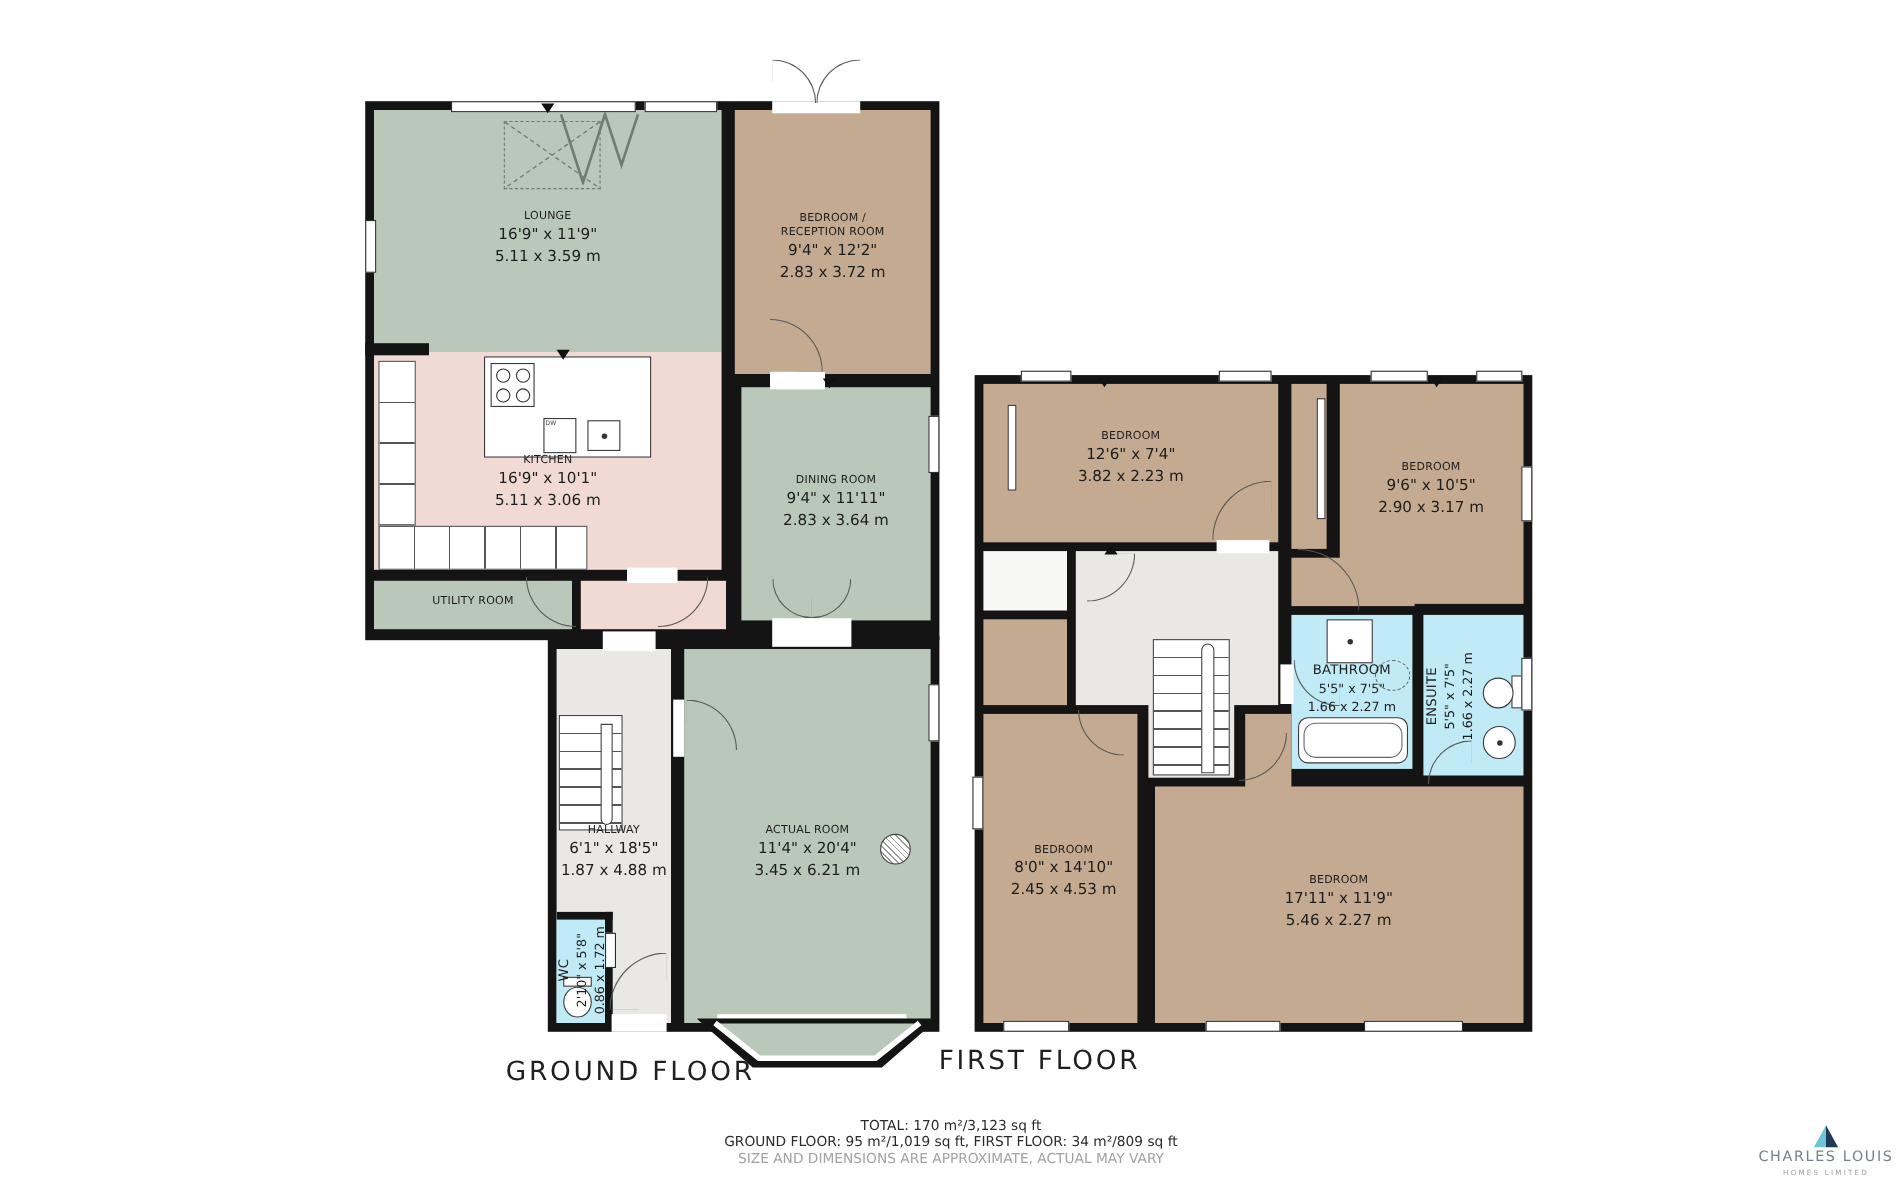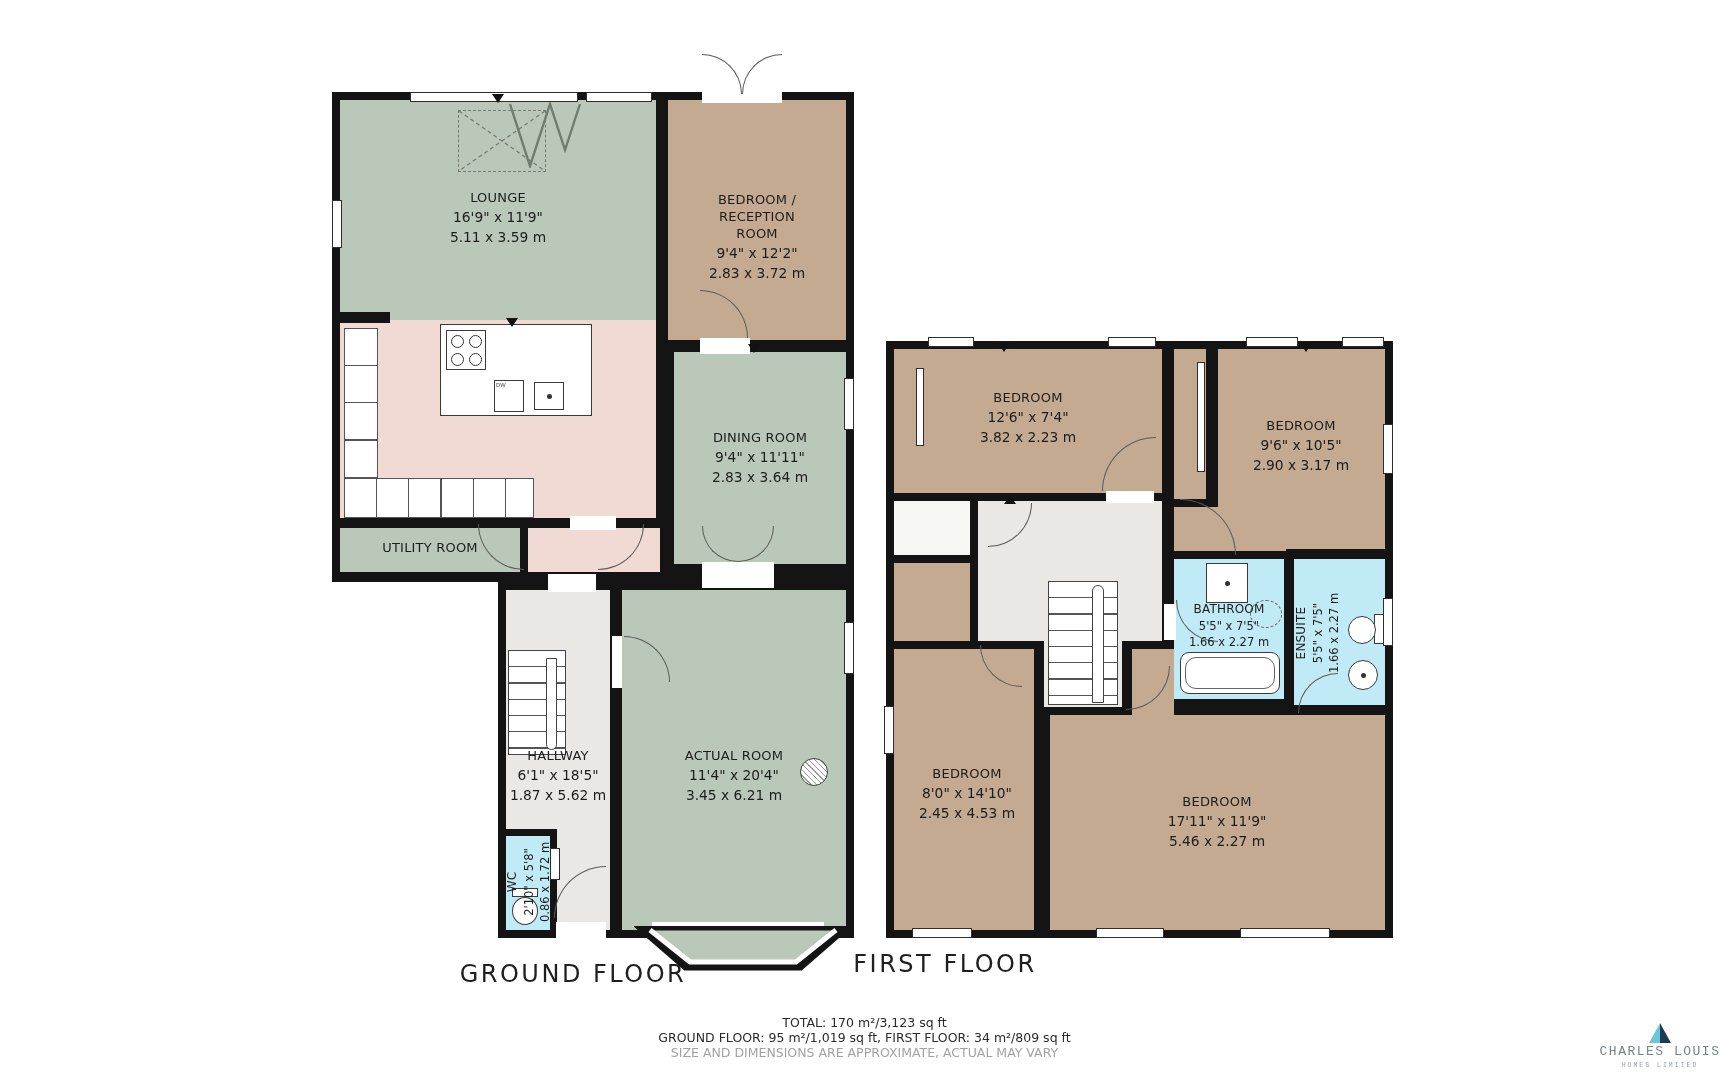--- a/index.html
+++ b/index.html
@@ -8,21 +8,21 @@
   .wall{position:absolute;background:#141414;z-index:0;}
   .wall2{position:absolute;background:#141414;z-index:2;}
   .room{position:absolute;z-index:1;}
   .g-green{background:#b9c8b8;}
   .g-pink{background:#f0dad3;}
   .g-brown{background:#c3aa91;}
   .g-blue{background:#bfeaf6;}
   .g-gray{background:#eae8e4;}
   .g-white{background:#f7f7f5;}
   .label{position:absolute;text-align:center;color:#1d1d1d;z-index:7;}
-  .rname{font-size:13px;letter-spacing:.2px;line-height:1.3;}
+  .rname{font-size:10px;letter-spacing:.2px;line-height:1.3;}
   .rdim{font-size:13.8px;margin-top:2px;line-height:1.3;}
   .small .rname{font-size:12px;}
   .small .rdim{font-size:11.5px;margin-top:1px;}
   .rot{transform:rotate(-90deg);}
   .win{position:absolute;background:#fff;border:1.3px solid #2e2e2e;box-sizing:border-box;z-index:6;}
   .gapw{position:absolute;background:#fff;z-index:4;}
   .arc{position:absolute;z-index:5;box-sizing:border-box;}
   .arc-tl{border-top:1.8px solid #5a5a5a;border-left:1.8px solid #5a5a5a;border-top-left-radius:100%;}
   .arc-tr{border-top:1.8px solid #5a5a5a;border-right:1.8px solid #5a5a5a;border-top-right-radius:100%;}
   .arc-bl{border-bottom:1.8px solid #5a5a5a;border-left:1.8px solid #5a5a5a;border-bottom-left-radius:100%;}
@@ -144,32 +144,37 @@
   <div class="label" style="left:428px;top:190px;width:140px;">
     <div class="rname">LOUNGE</div>
     <div class="rdim">16'9" x 11'9"</div>
     <div class="rdim">5.11 x 3.59 m</div>
   </div>
   <div class="label" style="left:699px;top:192px;width:116px;">
     <div class="rname">BEDROOM / RECEPTION ROOM</div>
     <div class="rdim">9'4" x 12'2"</div>
     <div class="rdim">2.83 x 3.72 m</div>
   </div>
+  <div class="label" style="left:428px;top:412px;width:140px;">
+    <div class="rname">KITCHEN</div>
+    <div class="rdim">16'9" x 10'1"</div>
+    <div class="rdim">5.11 x 3.06 m</div>
+  </div>
   <div class="label" style="left:690px;top:430px;width:140px;">
     <div class="rname">DINING ROOM</div>
     <div class="rdim">9'4" x 11'11"</div>
     <div class="rdim">2.83 x 3.64 m</div>
   </div>
   <div class="label" style="left:360px;top:540px;width:140px;">
     <div class="rname">UTILITY ROOM</div>
   </div>
   <div class="label" style="left:488px;top:748px;width:140px;">
     <div class="rname">HALLWAY</div>
     <div class="rdim">6'1" x 18'5"</div>
-    <div class="rdim">1.87 x 5.62 m</div>
+    <div class="rdim">1.87 x 4.88 m</div>
   </div>
   <div class="label small rot" style="left:478px;top:859px;width:100px;height:46px;">
     <div class="rname">WC</div>
     <div class="rdim">2'10" x 5'8"</div>
     <div class="rdim">0.86 x 1.72 m</div>
   </div>
   <div class="label" style="left:664px;top:748px;width:140px;">
     <div class="rname">ACTUAL ROOM</div>
     <div class="rdim">11'4" x 20'4"</div>
     <div class="rdim">3.45 x 6.21 m</div>
@@ -269,21 +274,21 @@
     <div class="rdim">5.46 x 2.27 m</div>
   </div>
 
   <div class="floor-label" style="left:423px;top:960px;width:300px;">GROUND FLOOR</div>
   <div class="floor-label" style="left:820px;top:950px;width:250px;">FIRST FLOOR</div>
 
   <div class="footer-line" style="top:1015px;">TOTAL: 170 m²/3,123 sq ft</div>
   <div class="footer-line" style="top:1030px;">GROUND FLOOR: 95 m²/1,019 sq ft, FIRST FLOOR: 34 m²/809 sq ft</div>
   <div class="footer-line footer-muted" style="top:1045px;">SIZE AND DIMENSIONS ARE APPROXIMATE, ACTUAL MAY VARY</div>
 
-  <div class="brand" style="left:1595px;top:1022px;width:130px;font-family:Liberation Mono, monospace;">
+  <div class="brand" style="left:1595px;top:1022px;width:130px;">
     <svg width="26" height="22" viewBox="0 0 26 22" style="margin:0 auto;">
       <polygon points="13,1 2,21 13,21" fill="#6ac6d8"></polygon>
       <polygon points="13,1 24,21 13,21" fill="#1f3b53"></polygon>
     </svg>
     <div class="brand-name">CHARLES LOUIS</div>
     <div class="brand-sub">HOMES LIMITED</div>
   </div>
 
 </div>
 

